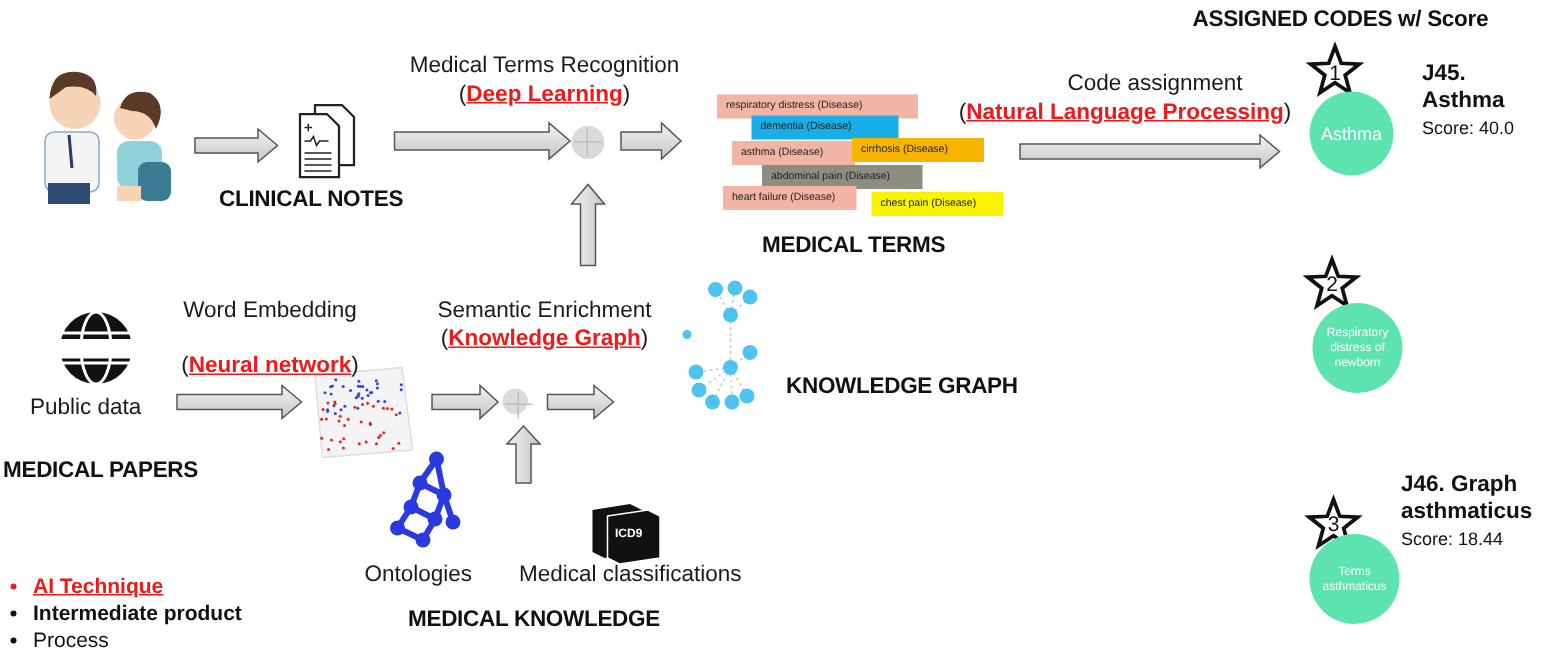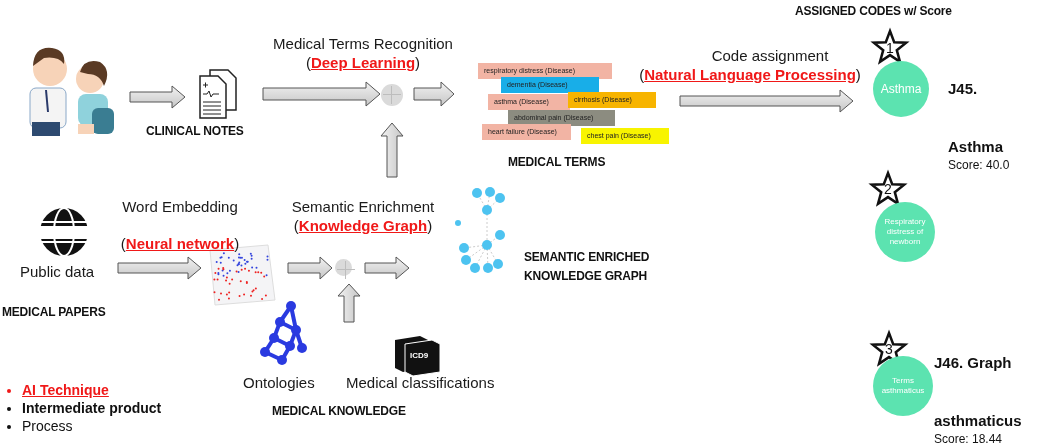--- a/index.html
+++ b/index.html
@@ -1,27 +1,27 @@
 <!DOCTYPE html>
 <html><head>
   <meta charset="utf-8">
   <style>
     html, body { margin: 0; padding: 0; background: #ffffff; }
     body { width: 1037px; height: 447px; position: relative; overflow: hidden;
            font-family: "Liberation Sans", sans-serif; color: #111; }
     .abs { position: absolute; }
     .lbl { font-size: 15px; color: #1a1a1a; text-align: center; white-space: nowrap; line-height: 19px; }
     .ai  { color: #f01818; font-weight: bold; text-decoration: underline; }
-    .bold-cap { font-weight: bold; font-size: 12px; color: #111; white-space: nowrap; letter-spacing: -0.2px; }
+    .bold-cap { font-weight: bold; font-size: 15px; color: #111; white-space: nowrap; letter-spacing: -0.2px; }
     .term { position: absolute; font-size: 7px; height: 16px; line-height: 16px; padding: 0 6px; color: #222; white-space: nowrap; }
     .circle { position: absolute; border-radius: 50%; background: #5ce3b0; color: #fff; display: flex; align-items: center; justify-content: center; text-align: center; }
     .plus { position: absolute; width: 22px; height: 22px; border-radius: 50%; background: #dadada; }
     .plus::before { content: ""; position: absolute; left: 10px; top: 2px; width: 1px; height: 18px; background: #bdbdbd; }
     .plus::after { content: ""; position: absolute; top: 10px; left: 2px; width: 18px; height: 1px; background: #bdbdbd; }
-    .code-title { font-weight: bold; font-size: 15px; line-height: 18px; white-space: nowrap; margin-top: 40px; }
+    .code-title { font-weight: bold; font-size: 15px; line-height: 18px; white-space: nowrap; }
     .score { font-size: 12px; line-height: 18px; white-space: nowrap; }
     .legend li { font-size: 14px; line-height: 18px; }
   </style>
 </head>
 <body>
 
 <svg class="abs" style="left:0;top:0" width="1037" height="447">
   <defs>
     <linearGradient id="ag" x1="0" y1="0" x2="0" y2="1">
       <stop offset="0" stop-color="#f2f2f2"></stop>
@@ -237,21 +237,20 @@
 <div class="abs lbl" style="left:100px;top:197px;width:160px">Word Embedding</div>
 <div class="abs lbl" style="left:100px;top:234px;width:160px">(<span class="ai">Neural network</span>)</div>
 
 <div class="abs lbl" style="left:278px;top:197px;width:170px">Semantic Enrichment</div>
 <div class="abs lbl" style="left:278px;top:216px;width:170px">(<span class="ai">Knowledge Graph</span>)</div>
 
 <div class="abs lbl" style="left:20px;top:262px">Public data</div>
 <div class="abs bold-cap" style="left:2px;top:305px">MEDICAL PAPERS</div>
 
 <div class="abs bold-cap" style="left:524px;top:248px;line-height:19px">
-  <div>SEMANTIC ENRICHED</div>
   <div>KNOWLEDGE GRAPH</div>
 </div>
 
 <div class="abs bold-cap" style="left:508px;top:155px">MEDICAL TERMS</div>
 
 <div class="abs lbl" style="left:243px;top:373px">Ontologies</div>
 <div class="abs lbl" style="left:346px;top:373px">Medical classifications</div>
 <div class="abs" style="left:410px;top:351px;font-size:8px;color:#fff;font-weight:bold">ICD9</div>
 <div class="abs bold-cap" style="left:272px;top:404px">MEDICAL KNOWLEDGE</div>
 

